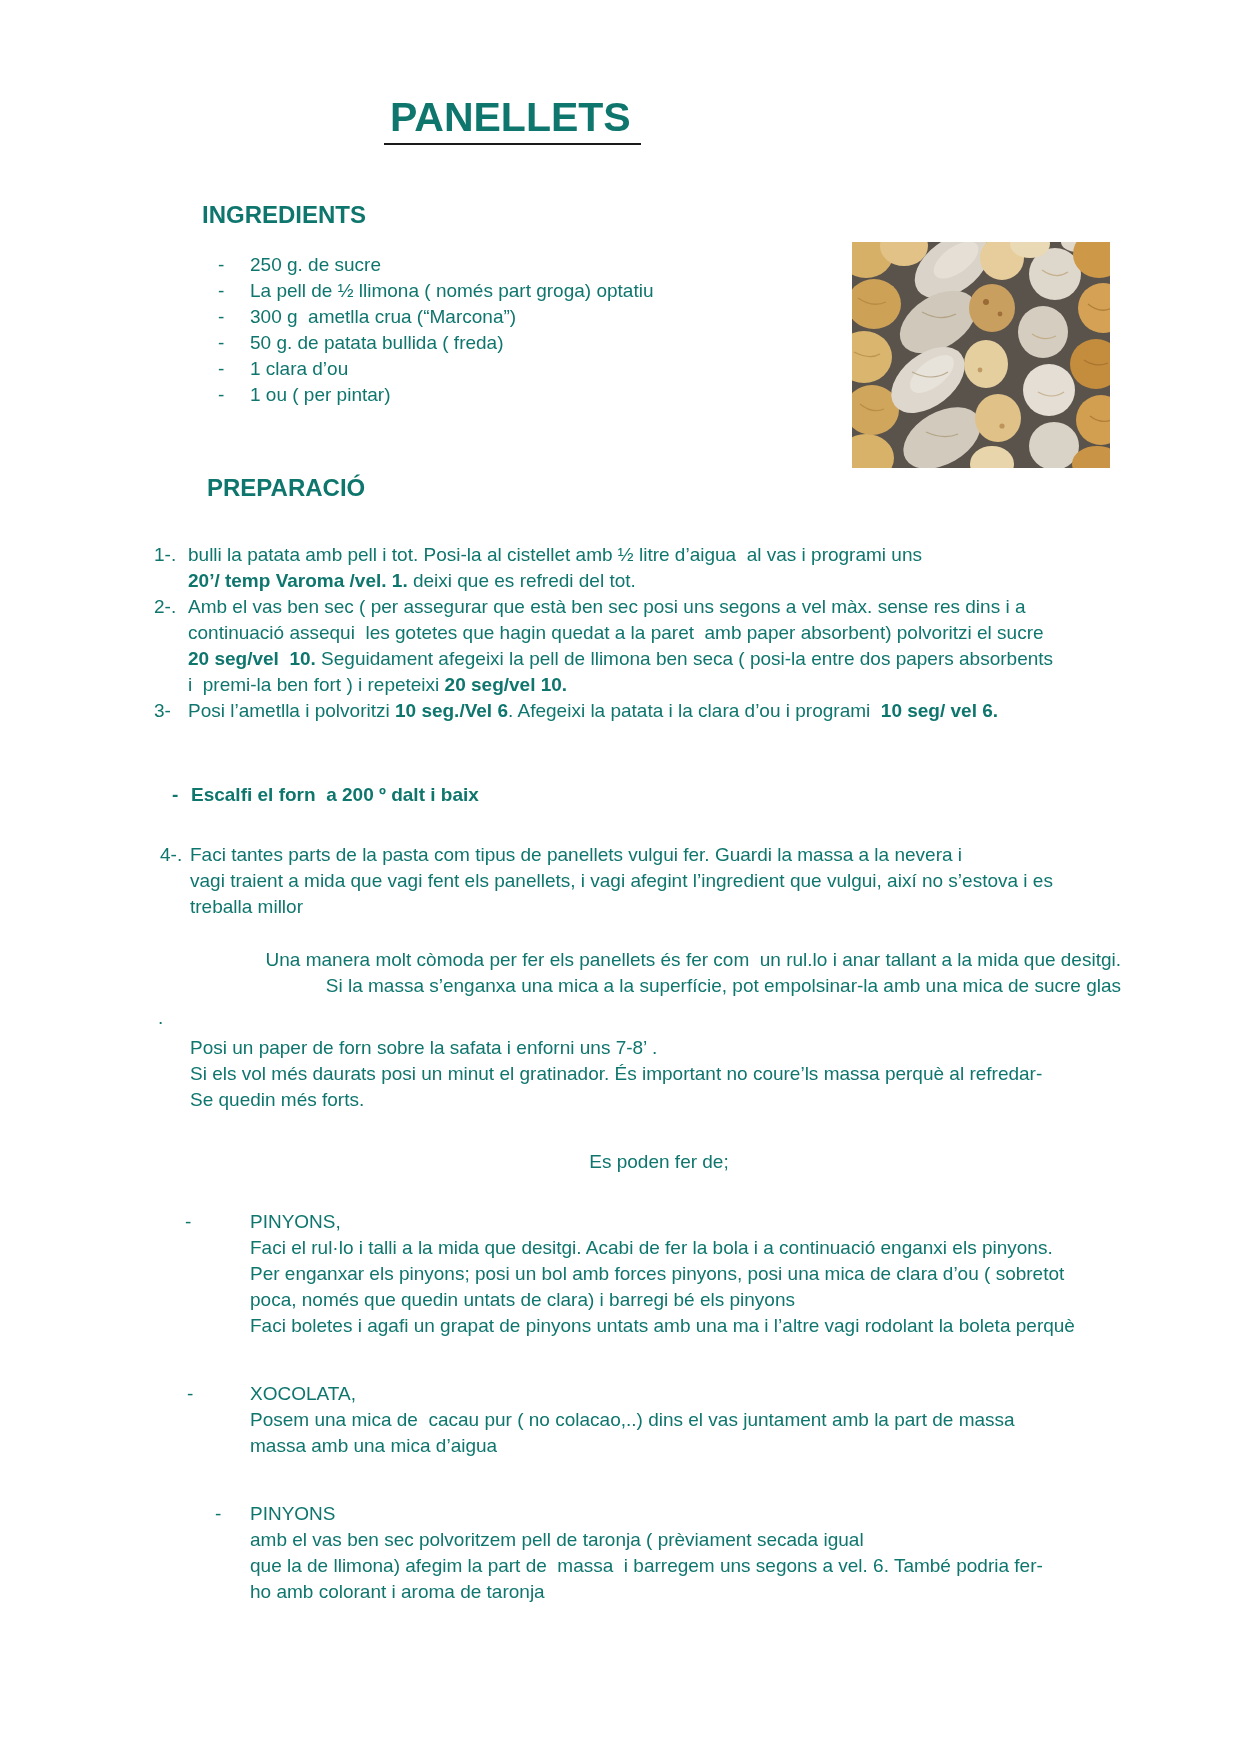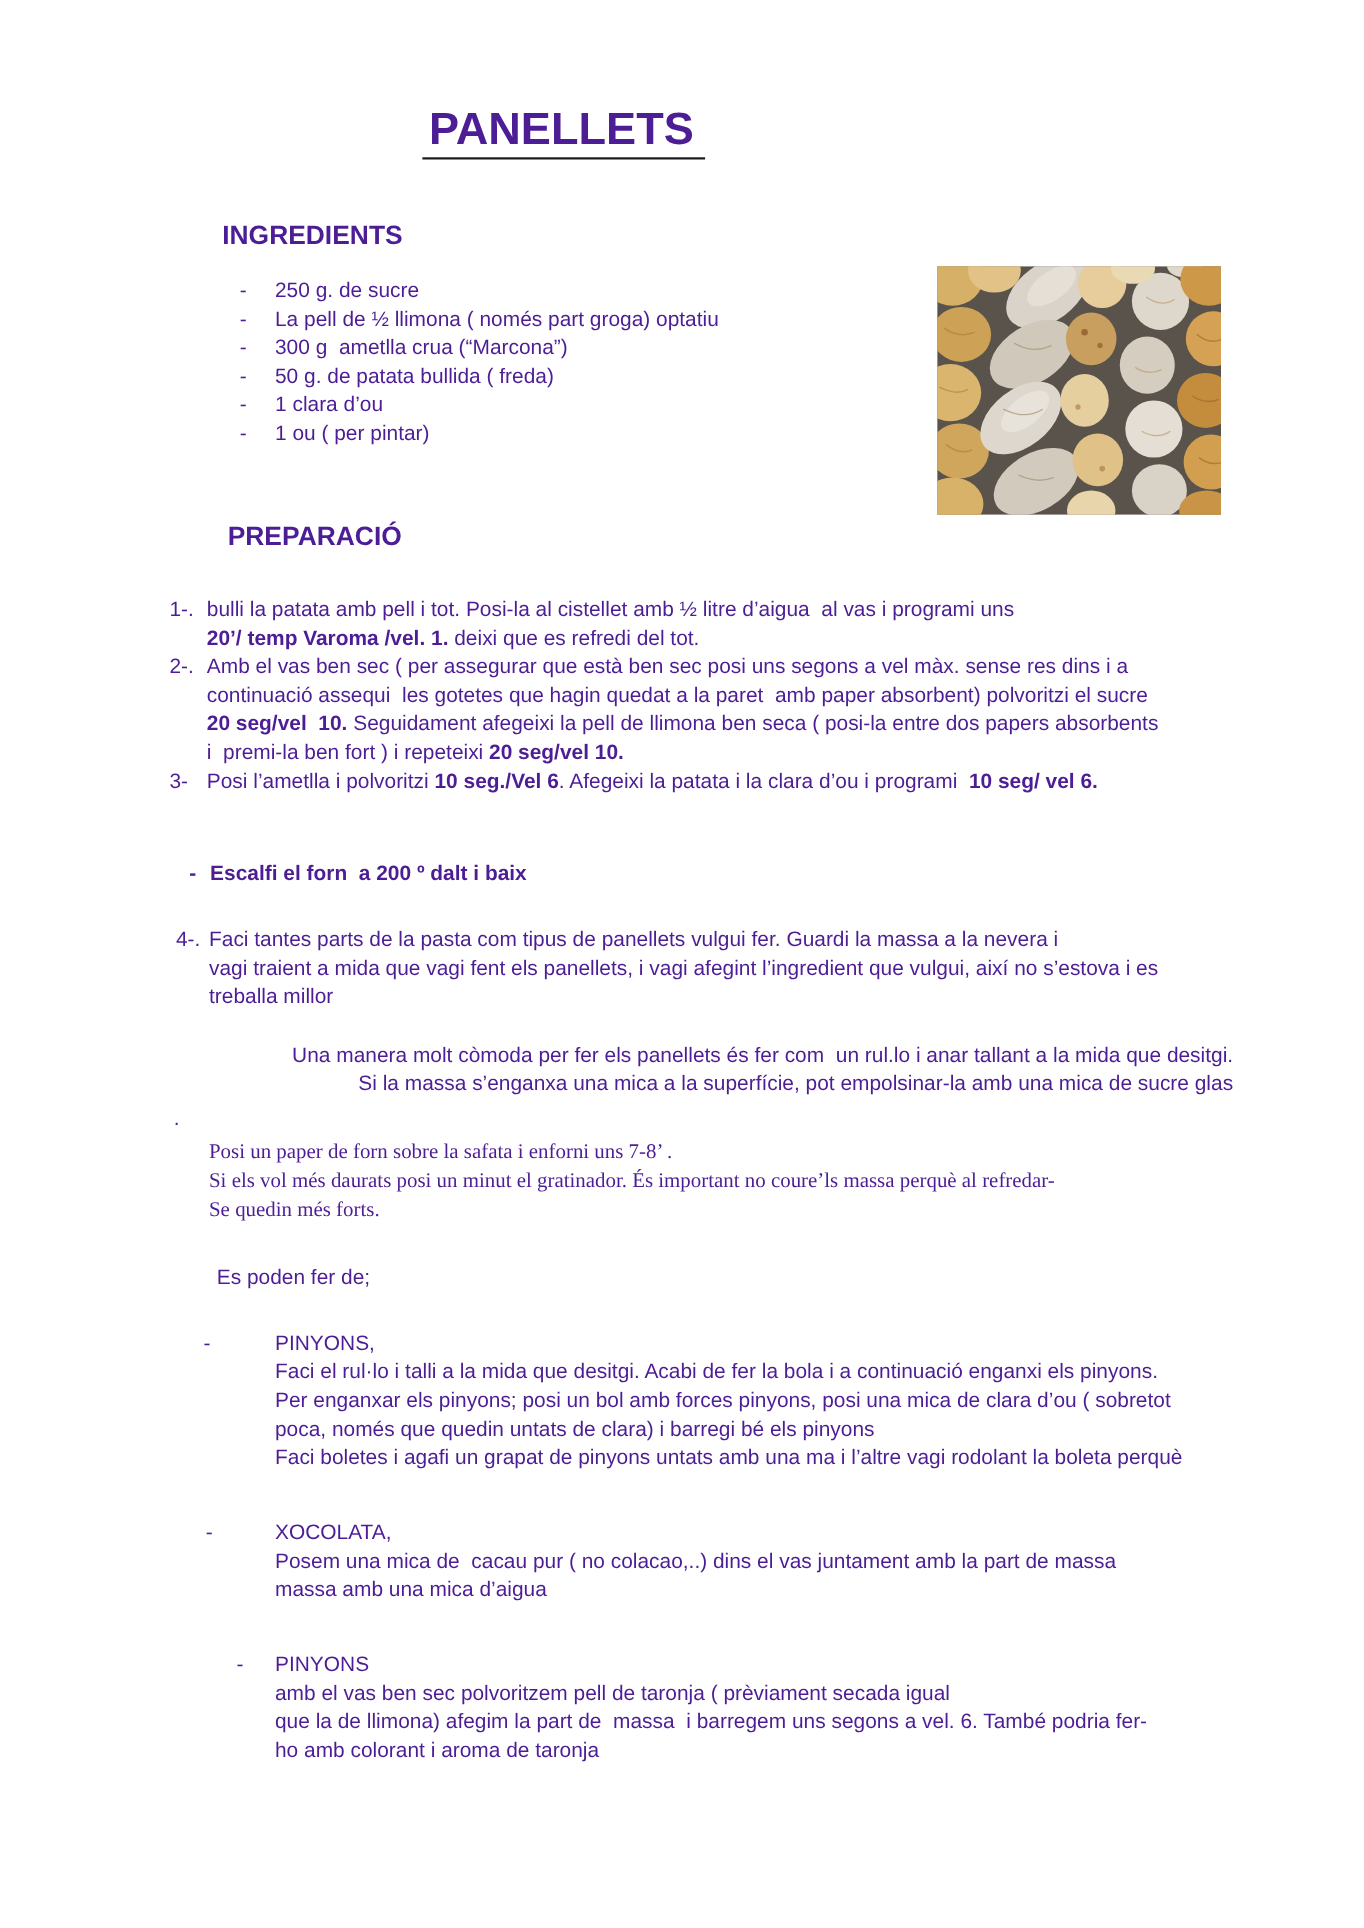--- a/index.html
+++ b/index.html
@@ -1,21 +1,21 @@
 <!DOCTYPE html>
 <html><head>
 <meta charset="utf-8">
 <style>
   html,body{margin:0;padding:0;background:#ffffff;}
   .page{
     position:relative;
     width:1121px;
     height:1753px;
     background:#ffffff;
-    color:#4c1d95;
+    color:#0f766e;
     font-family:"Liberation Sans", sans-serif;
     font-size:19px;
     overflow:hidden;
   }
   .tline{line-height:26px;white-space:pre;}
   .tline span{white-space:pre;}
   .b{font-weight:bold;}
 
   .title{
     margin:94px 0 0 384px;
@@ -69,22 +69,22 @@
     font-weight:bold;
     line-height:26px;
   }
   .oven-dash{width:19px;white-space:pre;}
   .oven-text{white-space:pre;}
 
   .step4{position:relative;margin:34px 0 0 160px;padding-left:30px;}
 
   .tips{margin:27px 0 0 190px;text-align:right;}
   .stray-period{margin:6px 0 0 158px;line-height:26px;white-space:pre;}
-  .bake{margin:4px 0 16px 190px;font-family:Liberation Serif, serif;}
-  .varieties-intro{margin:36px 0 0 197px;line-height:26px;white-space:pre;}
+  .bake{margin:4px 0 16px 190px;}
+  .varieties-intro{margin:36px 0 0 197px;line-height:26px;white-space:pre;text-align:center;}
 
   .variety{margin-top:34px;}
   .v-pinyons{margin-left:185px;}
   .v-xocolata{margin-left:187px;margin-top:42px;}
   .v-taronja{margin-left:215px;margin-top:42px;}
   .v-head{display:flex;line-height:26px;}
   .v-dash{white-space:pre;}
   .v-pinyons .v-dash{width:65px;}
   .v-xocolata .v-dash{width:63px;}
   .v-taronja .v-dash{width:35px;}

